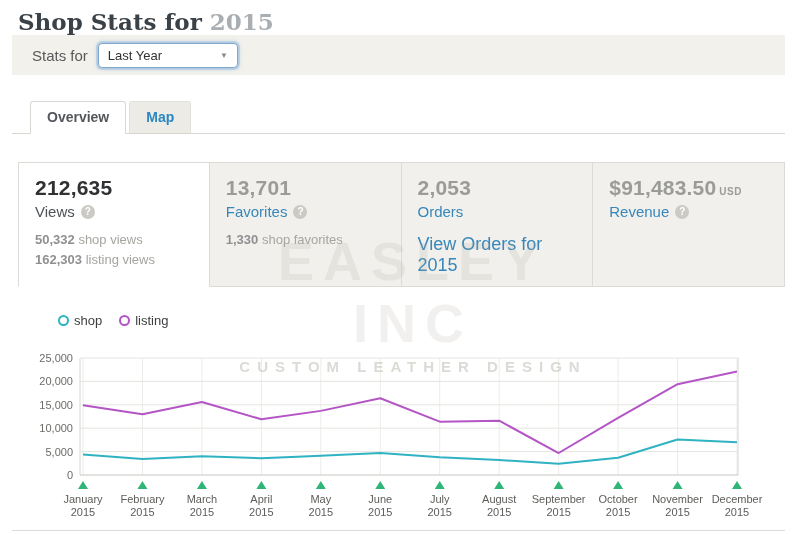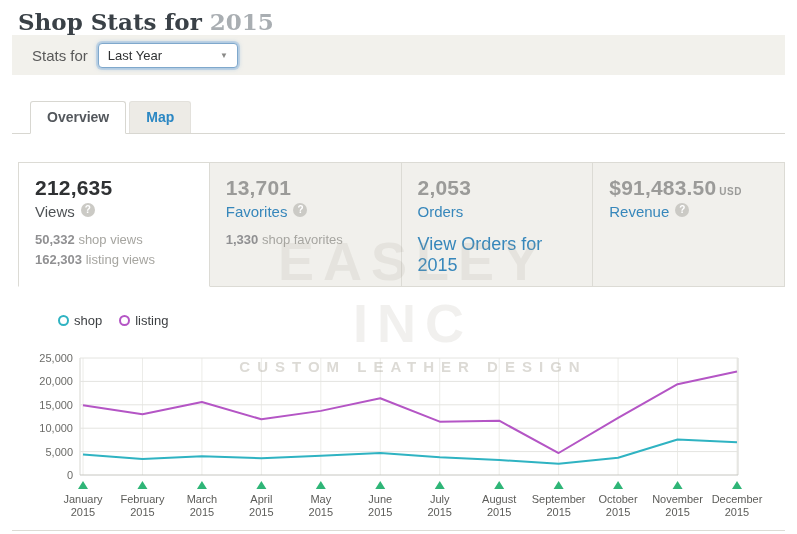--- a/index.html
+++ b/index.html
@@ -20,21 +20,21 @@
   .tab{padding:7px 16px 8px;font-size:14px;font-weight:bold;border-radius:3px 3px 0 0;cursor:pointer;}
   .tab.active{background:#fff;border:1px solid #d8d7d1;border-bottom:1px solid #fff;margin-bottom:-1px;color:#53575c;}
   .tab.inactive{background:#edebe6;border:1px solid #e3e1dc;border-bottom:none;color:#2b87c3;}
 
   .stat-boxes{margin:28px 12px 0;padding-left:6px;display:flex;}
   .stat-box{width:25%;box-sizing:border-box;background:#f1f0ec;border-top:1px solid #dcdbd5;border-right:1px solid #dcdbd5;border-bottom:1px solid #dcdbd5;padding:13px 16px 10px;min-height:93px;cursor:pointer;}
   .stat-box.active{background:#fff;border-left:1px solid #dcdbd5;border-bottom-color:#fff;}
   .stat-value{font-size:21px;font-weight:bold;color:#9b9b99;letter-spacing:.2px;}
   .stat-box.active .stat-value{color:#2f3133;}
   .stat-currency{font-size:10px;font-weight:bold;color:#9b9b99;letter-spacing:.5px;margin-left:3px;}
-  .stat-label-row{margin-top:3px;font-size:15px;color:#4f5356;display:flex;gap:6px;}
+  .stat-label-row{margin-top:3px;font-size:15px;color:#4f5356;display:flex;align-items:center;gap:6px;}
   .link{color:#3787bb;cursor:pointer;text-decoration:none;}
   .help{display:inline-block;width:14px;height:14px;border-radius:50%;background:#cbcac5;color:#fff;font-size:10px;font-weight:bold;text-align:center;line-height:14px;cursor:pointer;}
   .stat-sub{margin-top:10px;font-size:13px;line-height:1.5;color:#a6a5a0;}
   .stat-sub b{color:#909092;font-weight:bold;}
   .stat-link-line{margin-top:14px;font-size:18px;}
 
   .chart-wrap{margin:0 12px;border-bottom:1px solid #dcdbd5;padding-bottom:8px;}
   .legend{margin:26px 0 0 46px;display:flex;gap:17px;font-size:13px;color:#3c3f42;}
   .legend-item{display:flex;align-items:center;gap:5px;}
   .legend-dot{width:7px;height:7px;border-radius:50%;border:2px solid #999;background:#fff;}

